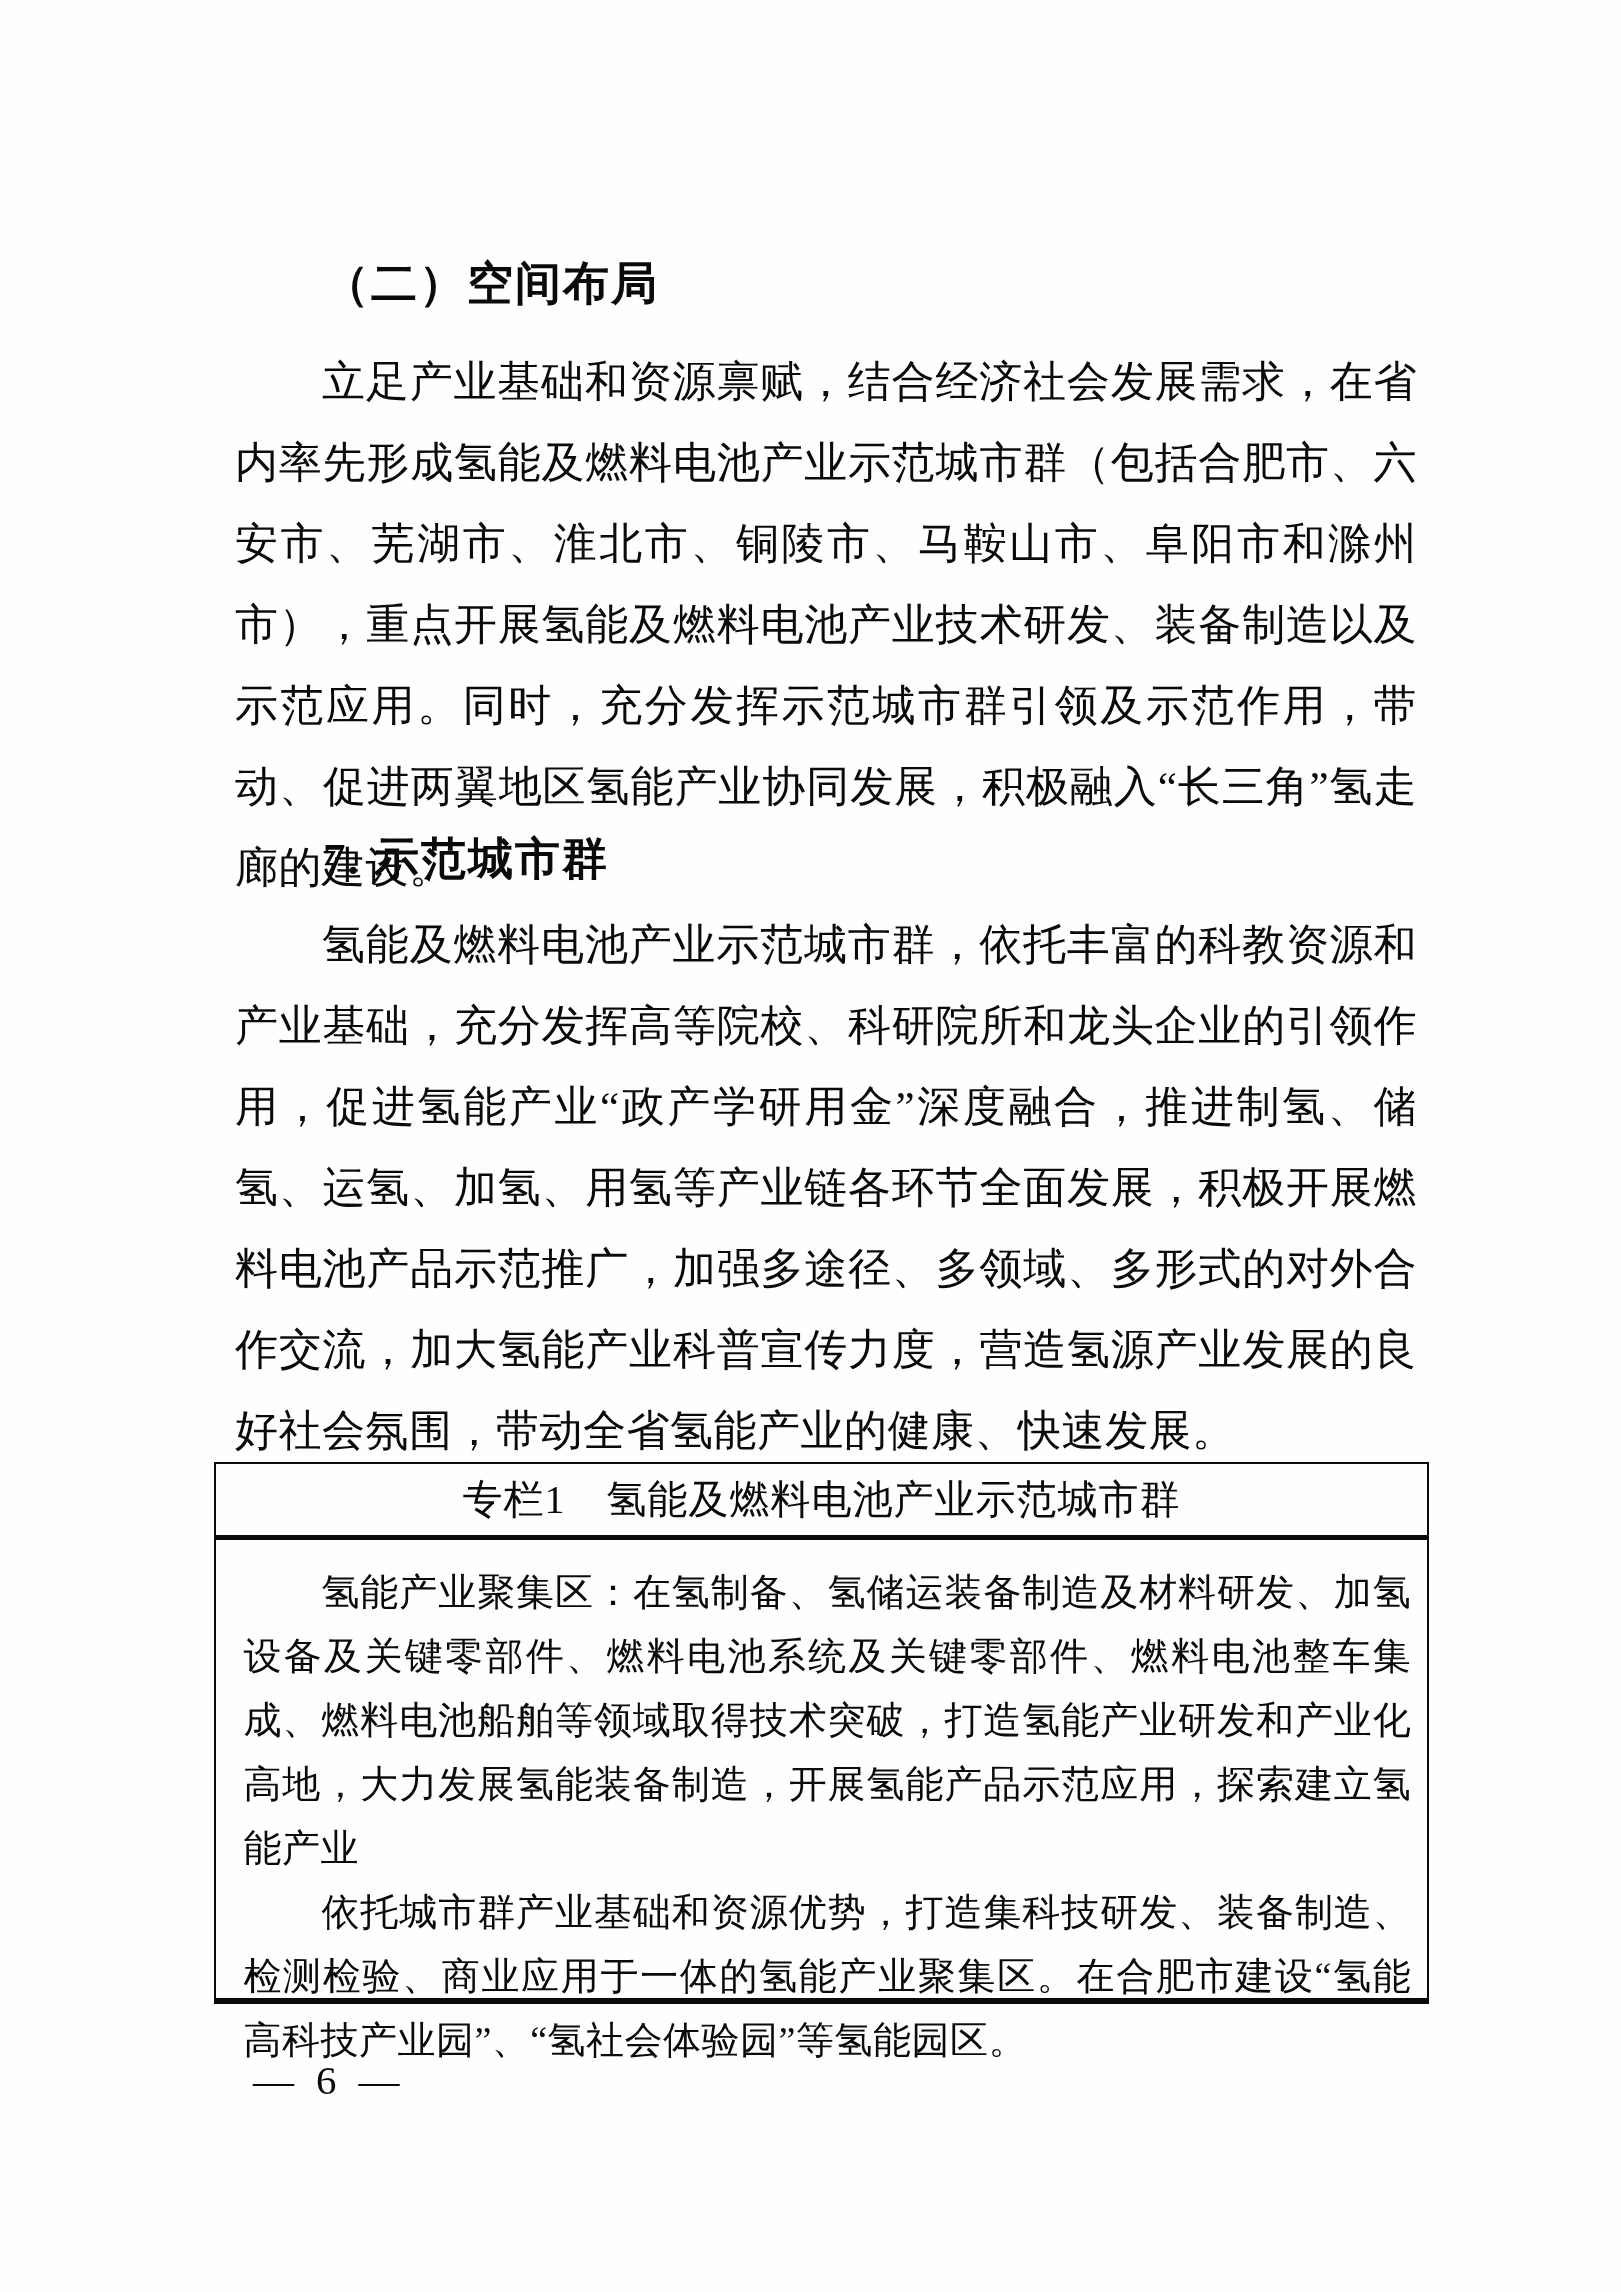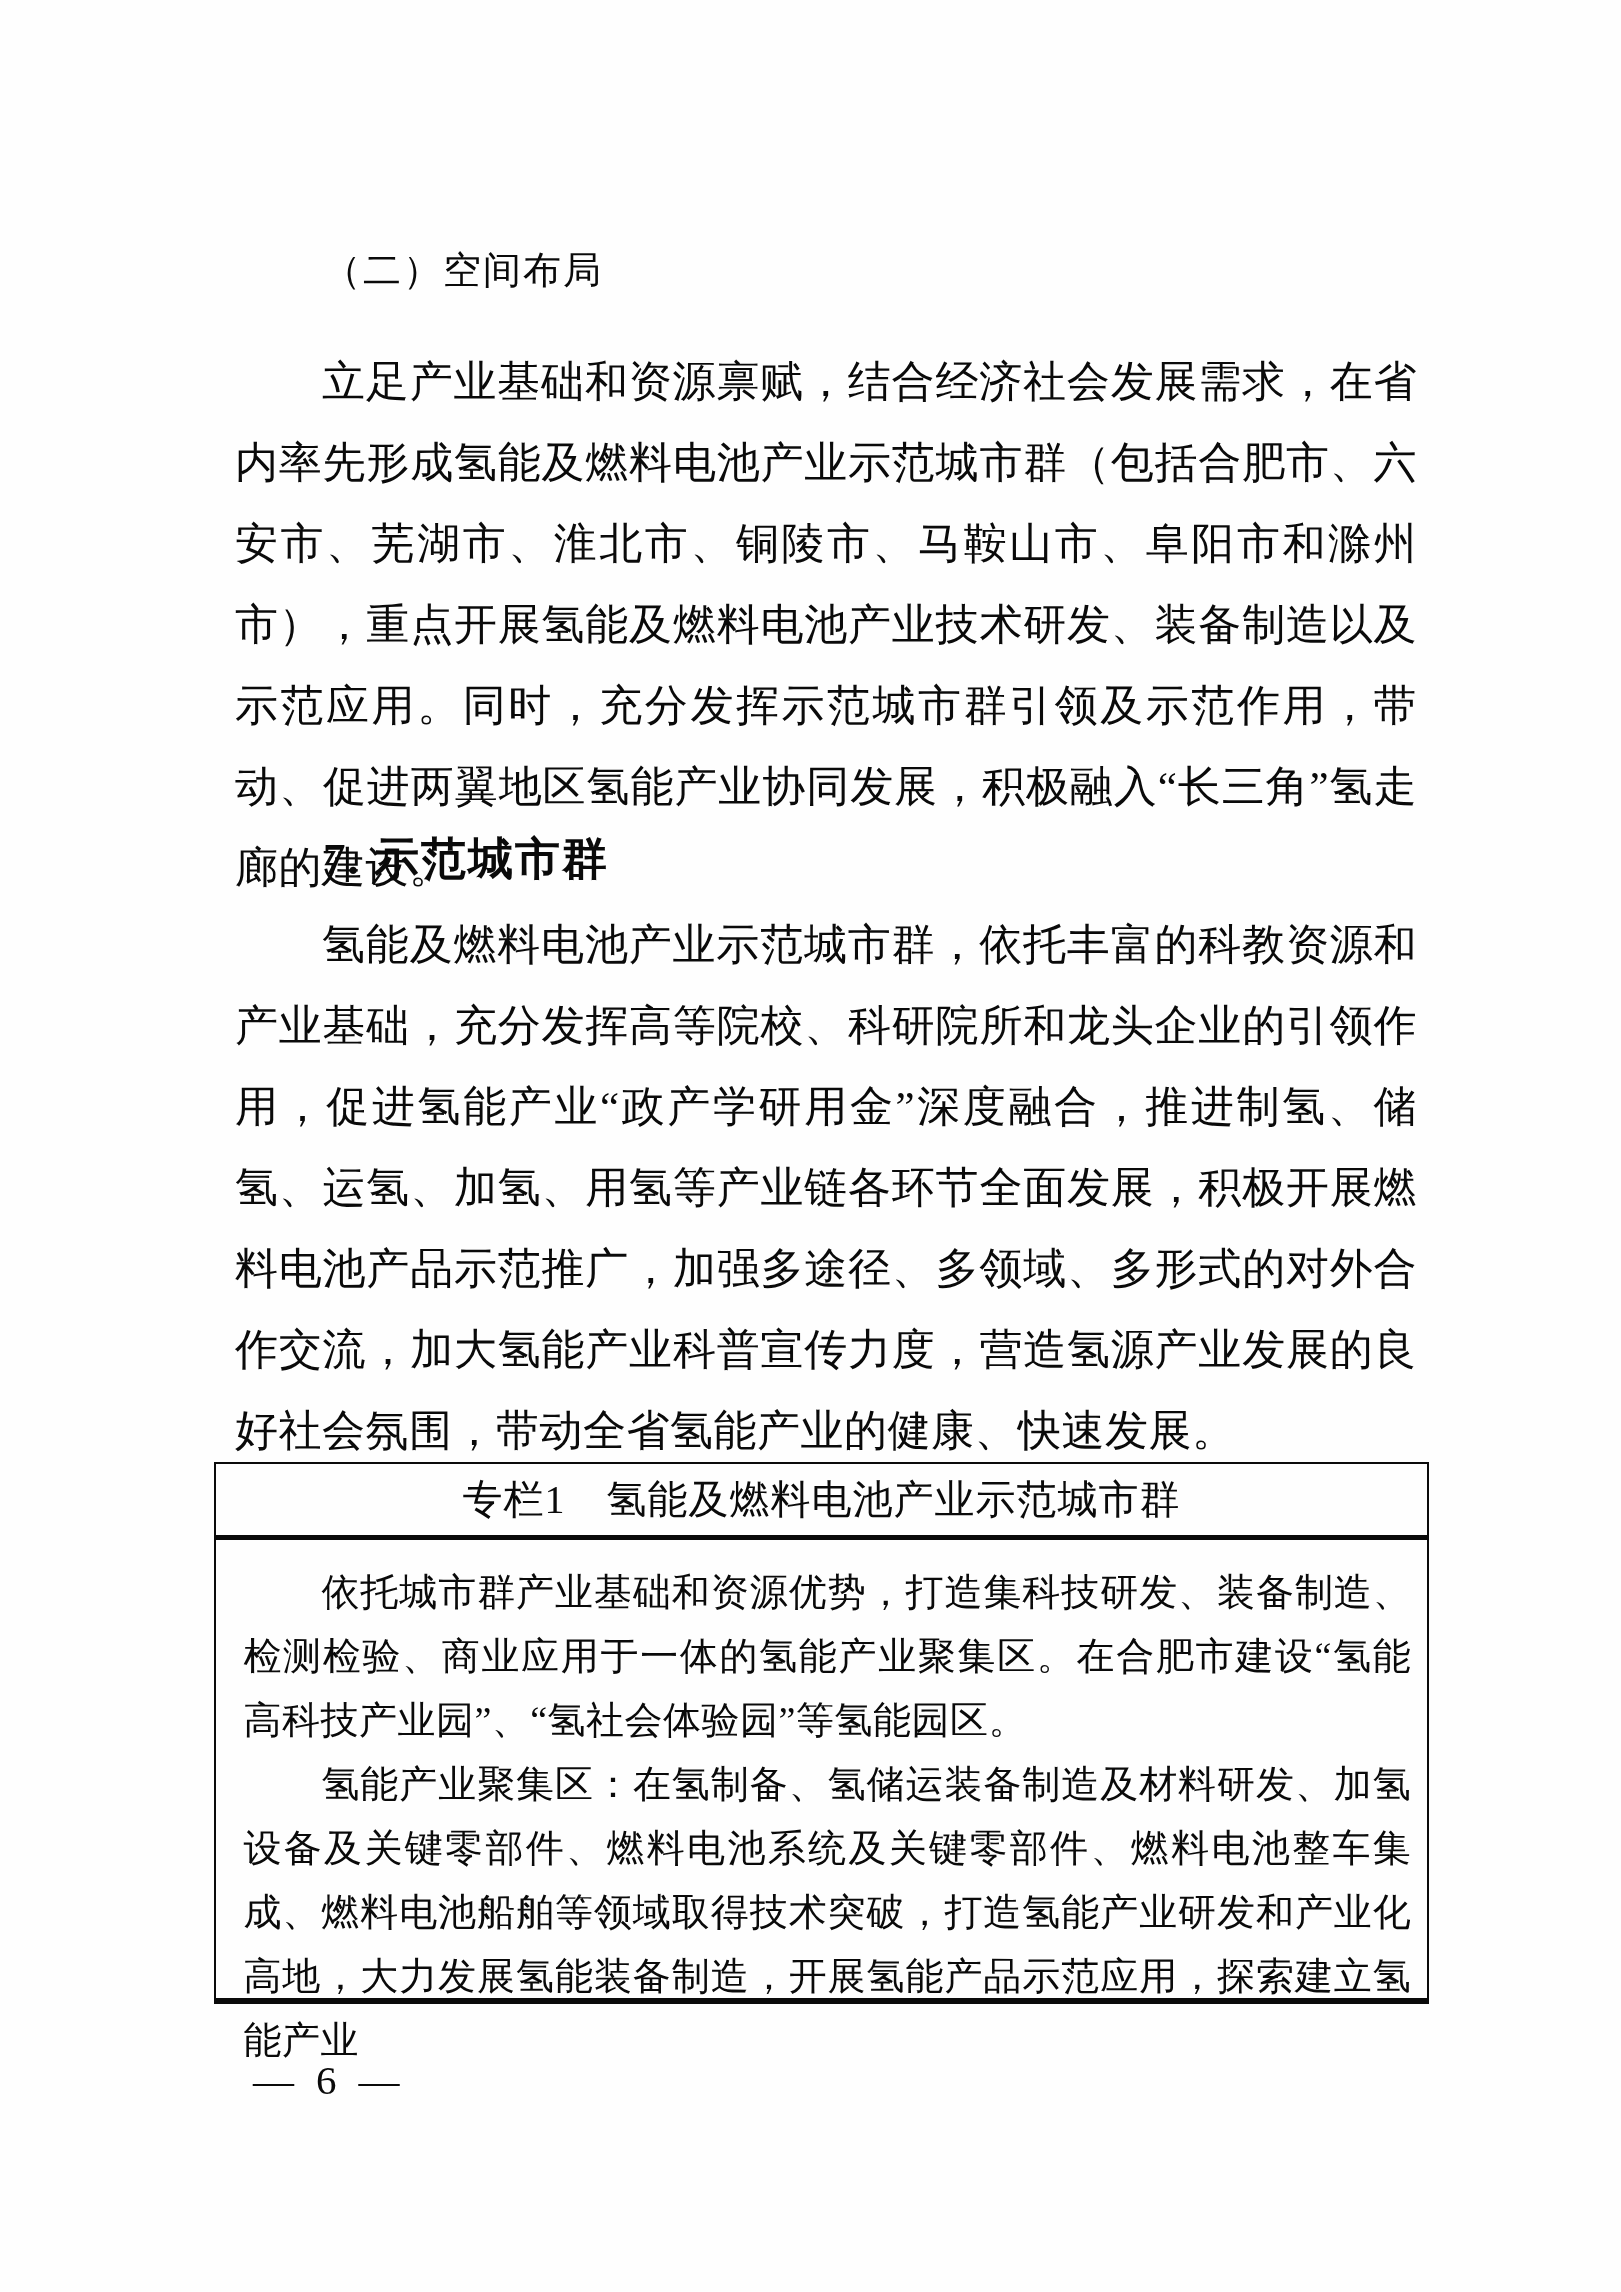--- a/index.html
+++ b/index.html
@@ -9,24 +9,24 @@
     height: 2293px;
     margin: 0 auto;
     background: #fefefe;
     color: #0a0a0a;
     font-family: "Liberation Serif", "DejaVu Serif", serif;
     overflow: hidden;
   }
   .section-heading {
     position: absolute;
     left: 235px;
-    top: 245px;
+    top: 253px;
     width: 1181px;
-    font-size: 38px;
-    font-weight: normal;
+    font-size: 46px;
+    font-weight: bold;
     letter-spacing: 2px;
     text-indent: 88px;
     white-space: nowrap;
   }
   .body-para {
     position: absolute;
     left: 235px;
     width: 1182px;
     font-size: 43px;
     line-height: 81px;
@@ -97,21 +97,21 @@
 
   <div class="body-para para-1">立足产业基础和资源禀赋，结合经济社会发展需求，在省内率先形成氢能及燃料电池产业示范城市群（包括合肥市、六安市、芜湖市、淮北市、铜陵市、马鞍山市、阜阳市和滁州市），重点开展氢能及燃料电池产业技术研发、装备制造以及示范应用。同时，充分发挥示范城市群引领及示范作用，带动、促进两翼地区氢能产业协同发展，积极融入“长三角”氢走廊的建设。</div>
 
   <div class="subsection-heading">7. 示范城市群</div>
 
   <div class="body-para para-2">氢能及燃料电池产业示范城市群，依托丰富的科教资源和产业基础，充分发挥高等院校、科研院所和龙头企业的引领作用，促进氢能产业“政产学研用金”深度融合，推进制氢、储氢、运氢、加氢、用氢等产业链各环节全面发展，积极开展燃料电池产品示范推广，加强多途径、多领域、多形式的对外合作交流，加大氢能产业科普宣传力度，营造氢源产业发展的良好社会氛围，带动全省氢能产业的健康、快速发展。</div>
 
   <div class="callout">
     <div class="callout-header">专栏1　氢能及燃料电池产业示范城市群</div>
     <div class="callout-body">
+      <p class="callout-para">氢能产业聚集区：在氢制备、氢储运装备制造及材料研发、加氢设备及关键零部件、燃料电池系统及关键零部件、燃料电池整车集成、燃料电池船舶等领域取得技术突破，打造氢能产业研发和产业化高地，大力发展氢能装备制造，开展氢能产品示范应用，探索建立氢能产业</p>
       <p class="callout-para">依托城市群产业基础和资源优势，打造集科技研发、装备制造、检测检验、商业应用于一体的氢能产业聚集区。在合肥市建设“氢能高科技产业园”、“氢社会体验园”等氢能园区。</p>
-      <p class="callout-para">氢能产业聚集区：在氢制备、氢储运装备制造及材料研发、加氢设备及关键零部件、燃料电池系统及关键零部件、燃料电池整车集成、燃料电池船舶等领域取得技术突破，打造氢能产业研发和产业化高地，大力发展氢能装备制造，开展氢能产品示范应用，探索建立氢能产业</p>
     </div>
   </div>
 
   <div class="page-number">— 6 —</div>
 
 </div>
 
 
 </body></html>

